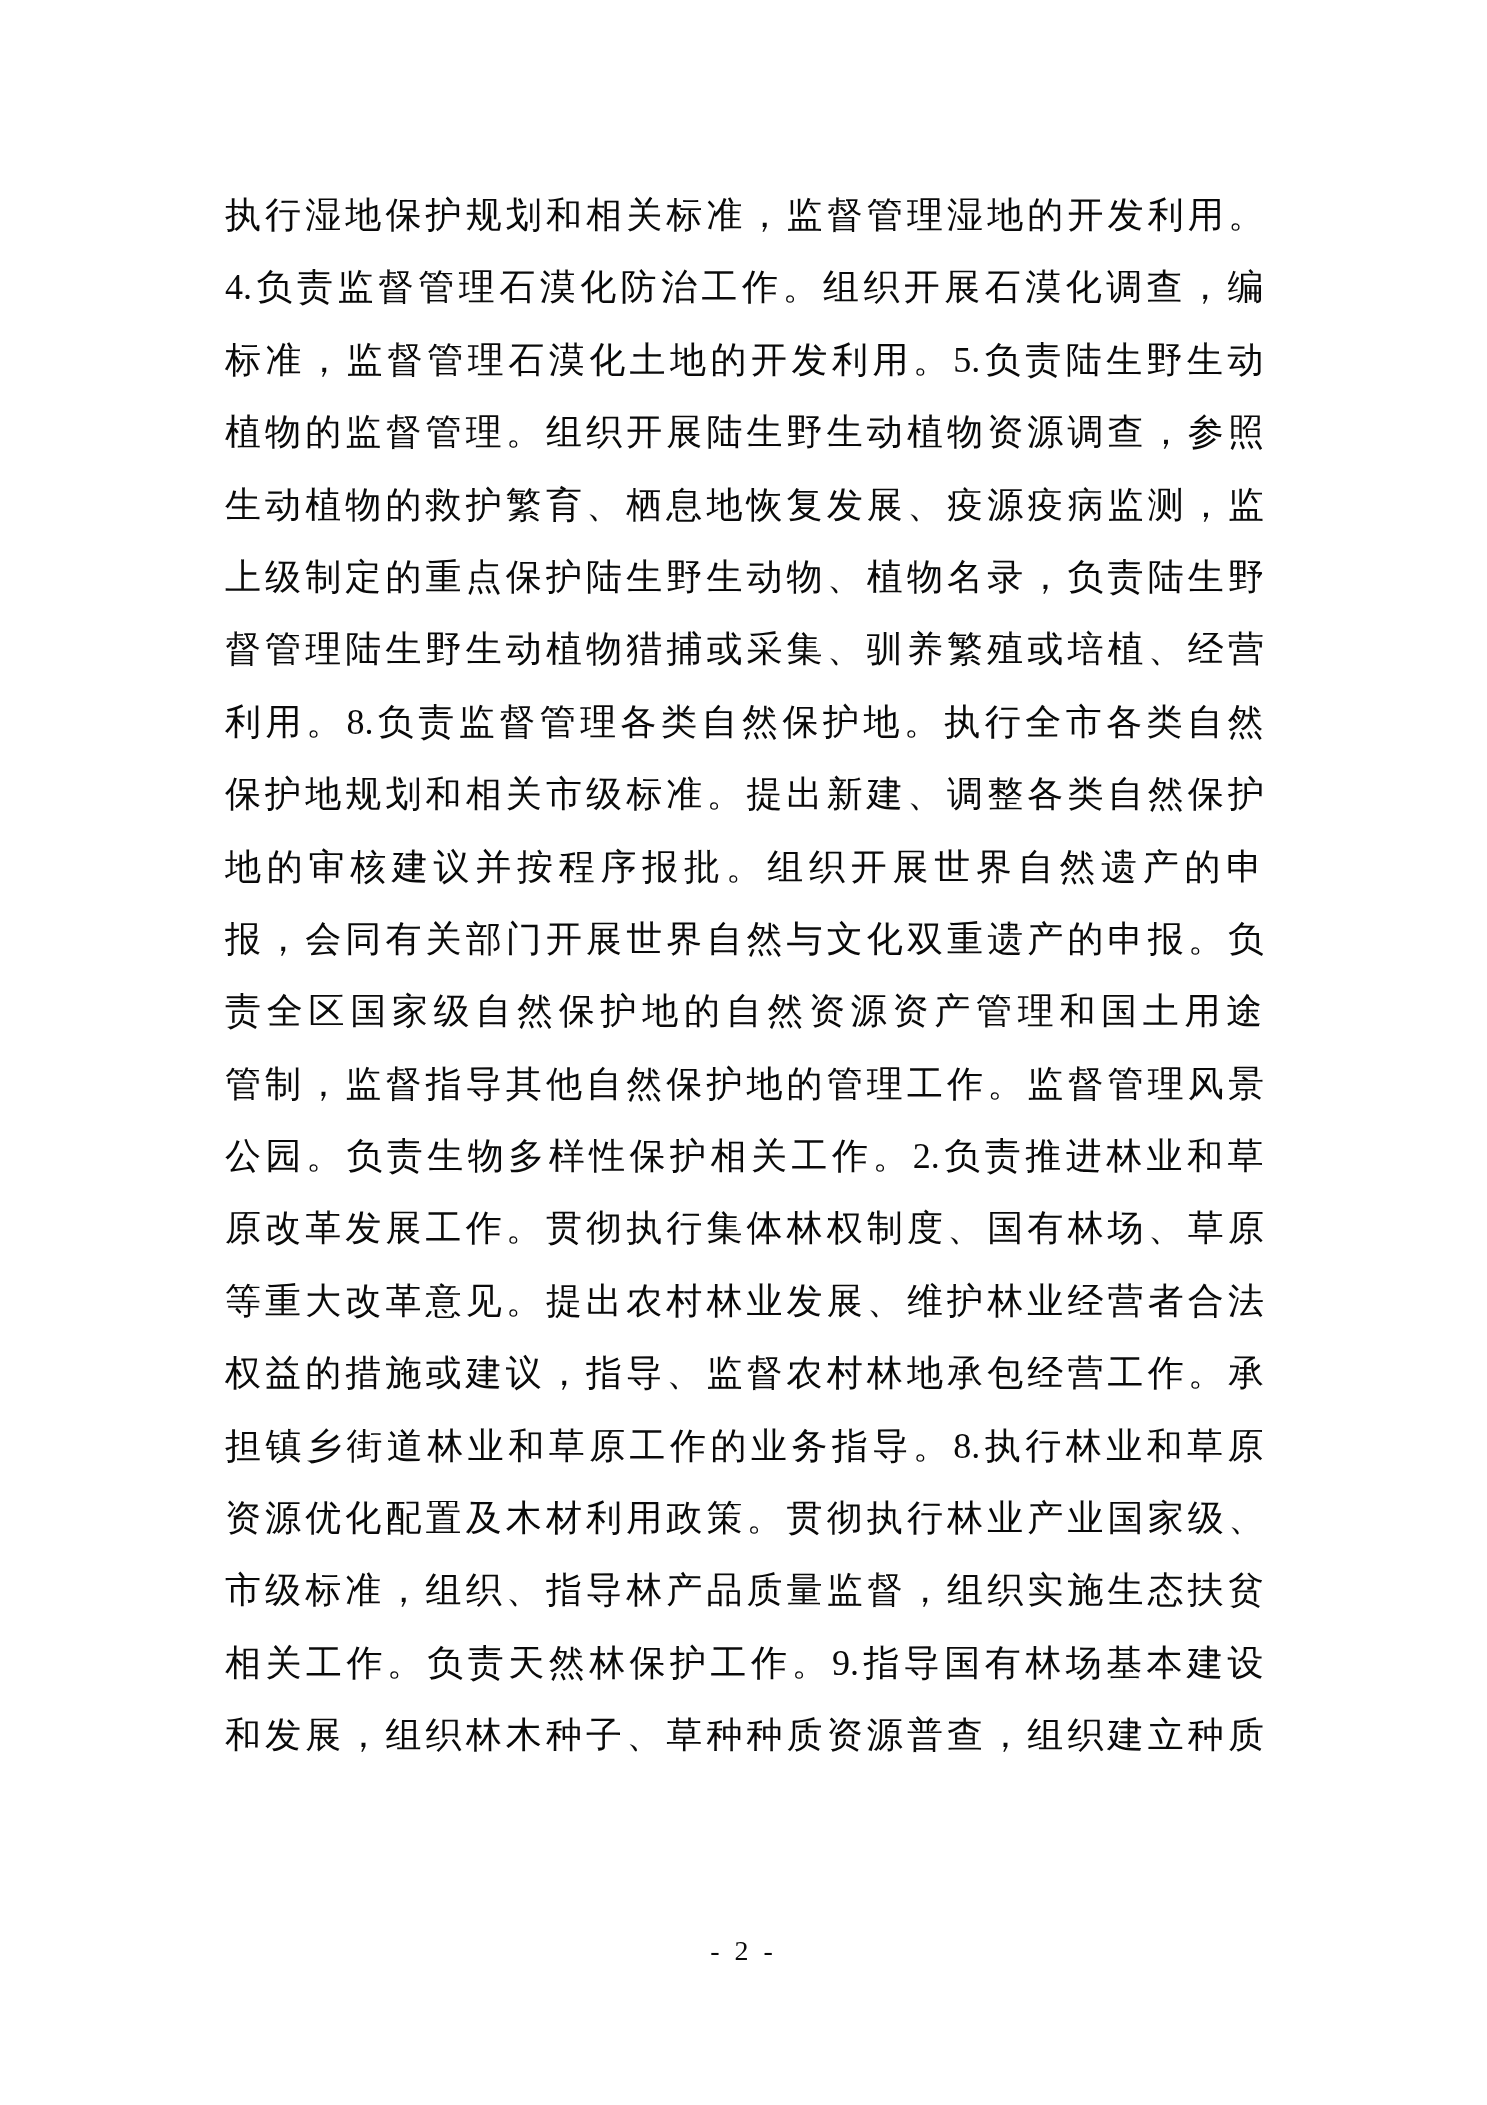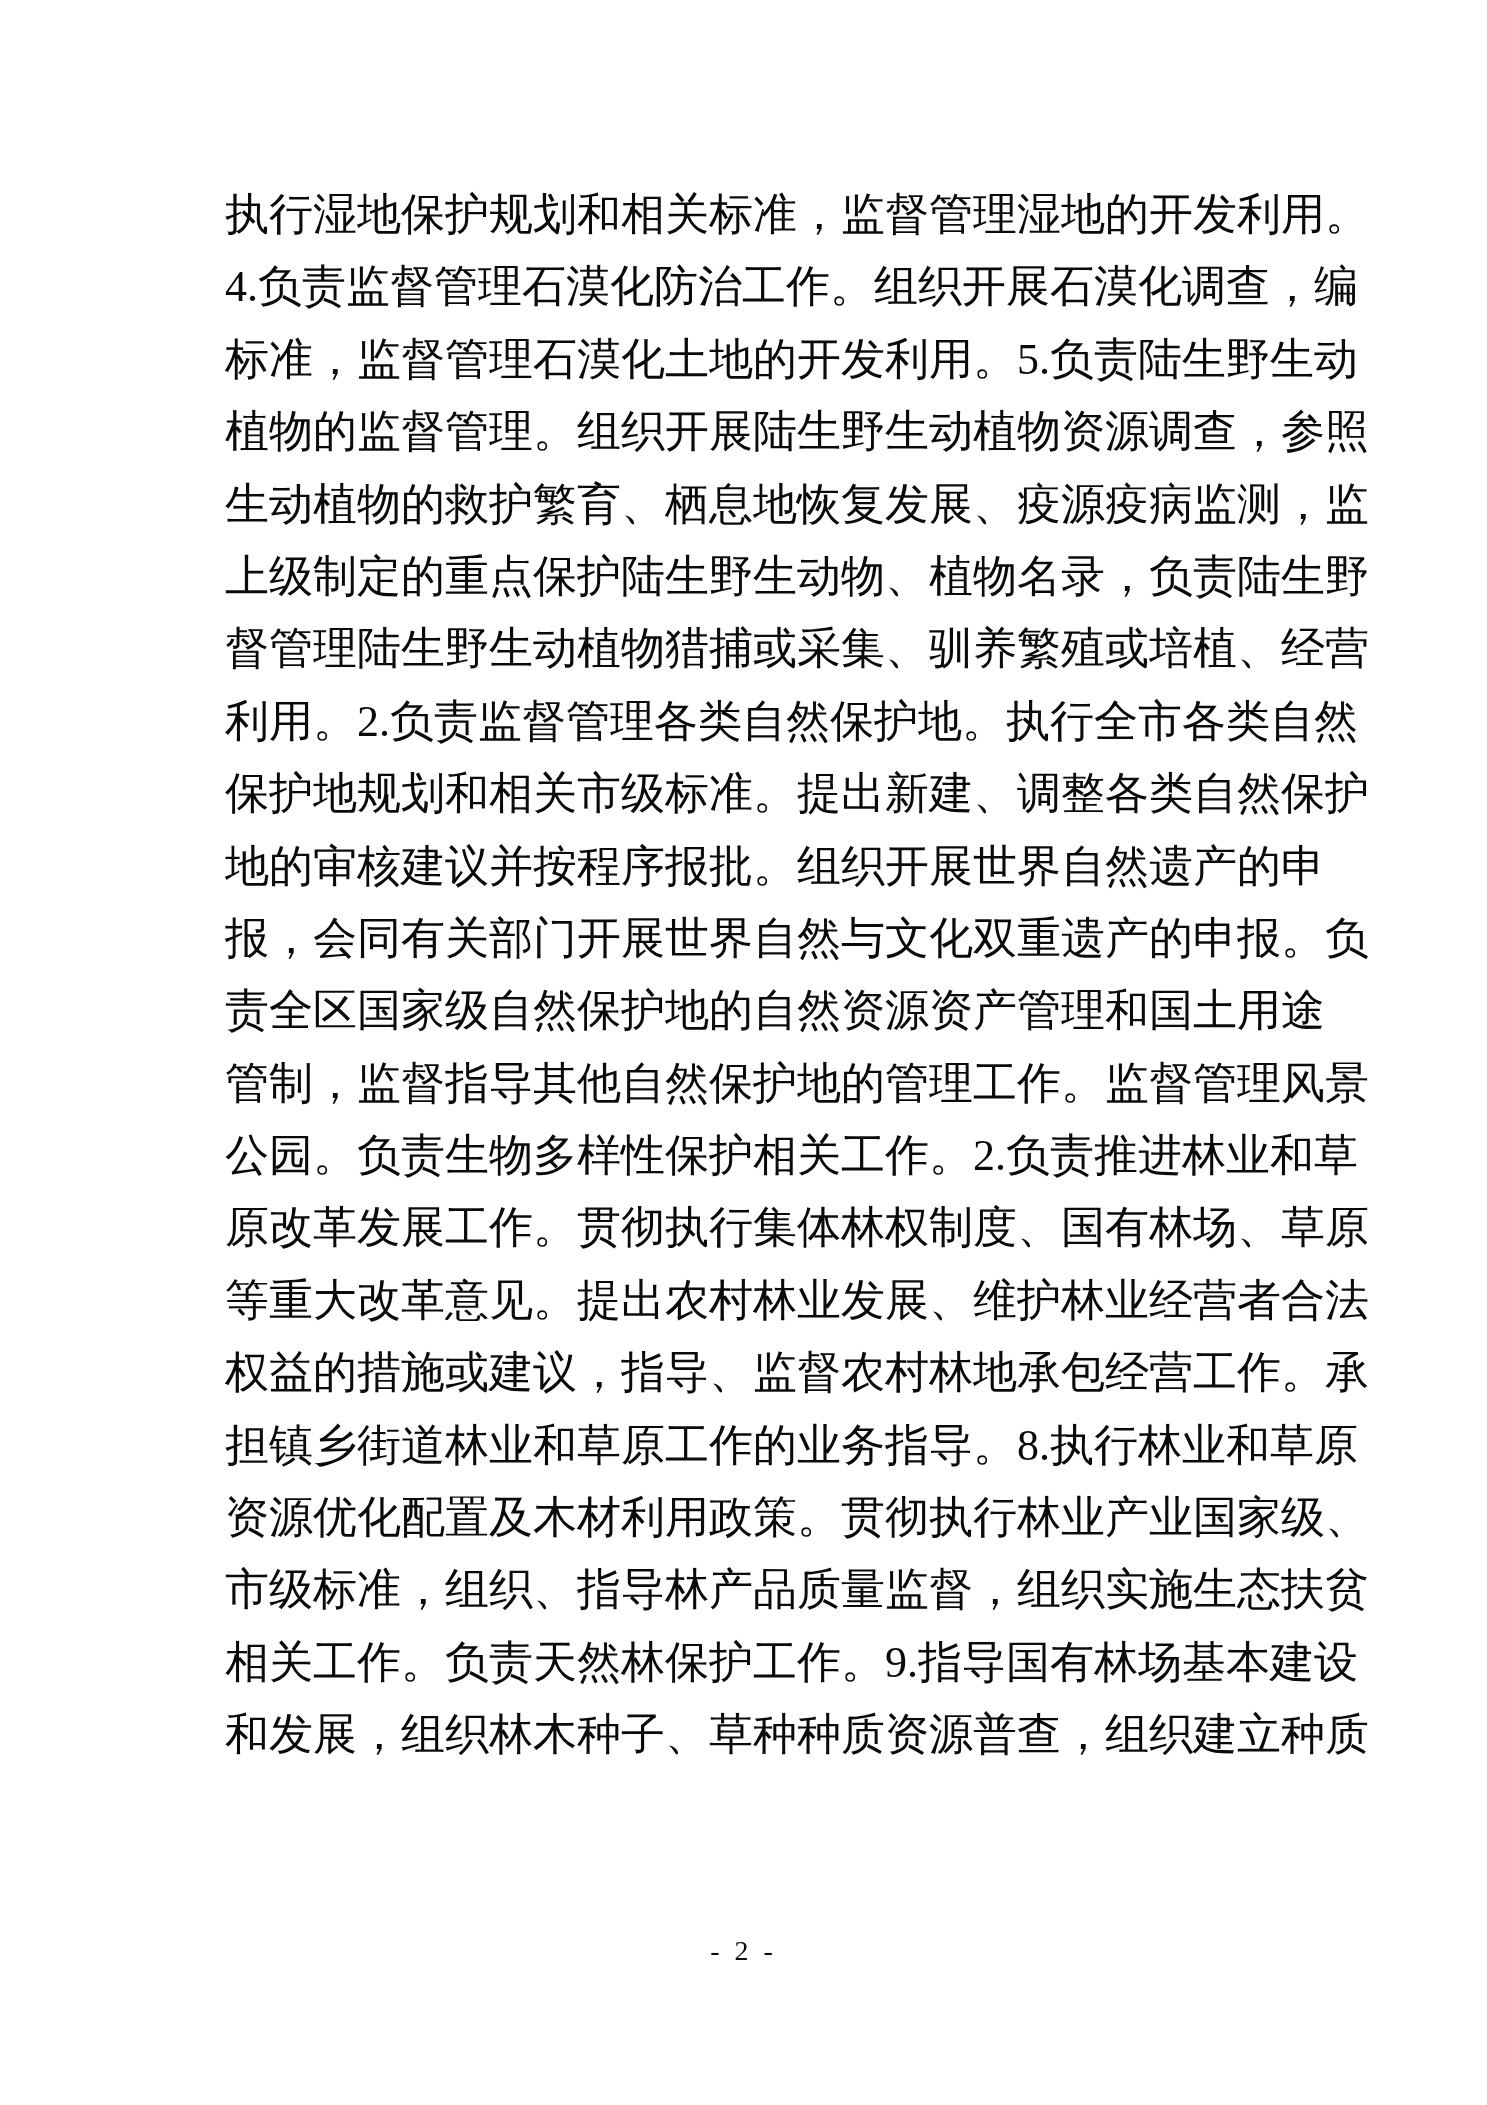--- a/index.html
+++ b/index.html
@@ -18,21 +18,21 @@
   }
   .text-block {
     position: absolute;
     left: 225px;
     top: 179px;
     width: 1043px;
   }
   .line {
     height: 72.4px;
     line-height: 72.4px;
-    font-size: 44px;
+    font-size: 36px;
     letter-spacing: 0px;
     white-space: nowrap;
     text-align: justify;
     text-align-last: justify;
     text-justify: inter-character;
     overflow: visible;
   }
   
   .line::after {
     content: "";
@@ -56,21 +56,21 @@
 
 <div class="page">
   <div class="text-block">
     <div class="line">执行湿地保护规划和相关标准，监督管理湿地的开发利用。</div>
     <div class="line">4.负责监督管理石漠化防治工作。组织开展石漠化调查，编</div>
     <div class="line">标准，监督管理石漠化土地的开发利用。5.负责陆生野生动</div>
     <div class="line">植物的监督管理。组织开展陆生野生动植物资源调查，参照</div>
     <div class="line">生动植物的救护繁育、栖息地恢复发展、疫源疫病监测，监</div>
     <div class="line">上级制定的重点保护陆生野生动物、植物名录，负责陆生野</div>
     <div class="line">督管理陆生野生动植物猎捕或采集、驯养繁殖或培植、经营</div>
-    <div class="line">利用。2.负责监督管理各类自然保护地。执行全市各类自然</div>
+    <div class="line">利用。8.负责监督管理各类自然保护地。执行全市各类自然</div>
     <div class="line">保护地规划和相关市级标准。提出新建、调整各类自然保护</div>
     <div class="line">地的审核建议并按程序报批。组织开展世界自然遗产的申</div>
     <div class="line">报，会同有关部门开展世界自然与文化双重遗产的申报。负</div>
     <div class="line">责全区国家级自然保护地的自然资源资产管理和国土用途</div>
     <div class="line">管制，监督指导其他自然保护地的管理工作。监督管理风景</div>
     <div class="line">公园。负责生物多样性保护相关工作。2.负责推进林业和草</div>
     <div class="line">原改革发展工作。贯彻执行集体林权制度、国有林场、草原</div>
     <div class="line">等重大改革意见。提出农村林业发展、维护林业经营者合法</div>
     <div class="line">权益的措施或建议，指导、监督农村林地承包经营工作。承</div>
     <div class="line">担镇乡街道林业和草原工作的业务指导。8.执行林业和草原</div>

